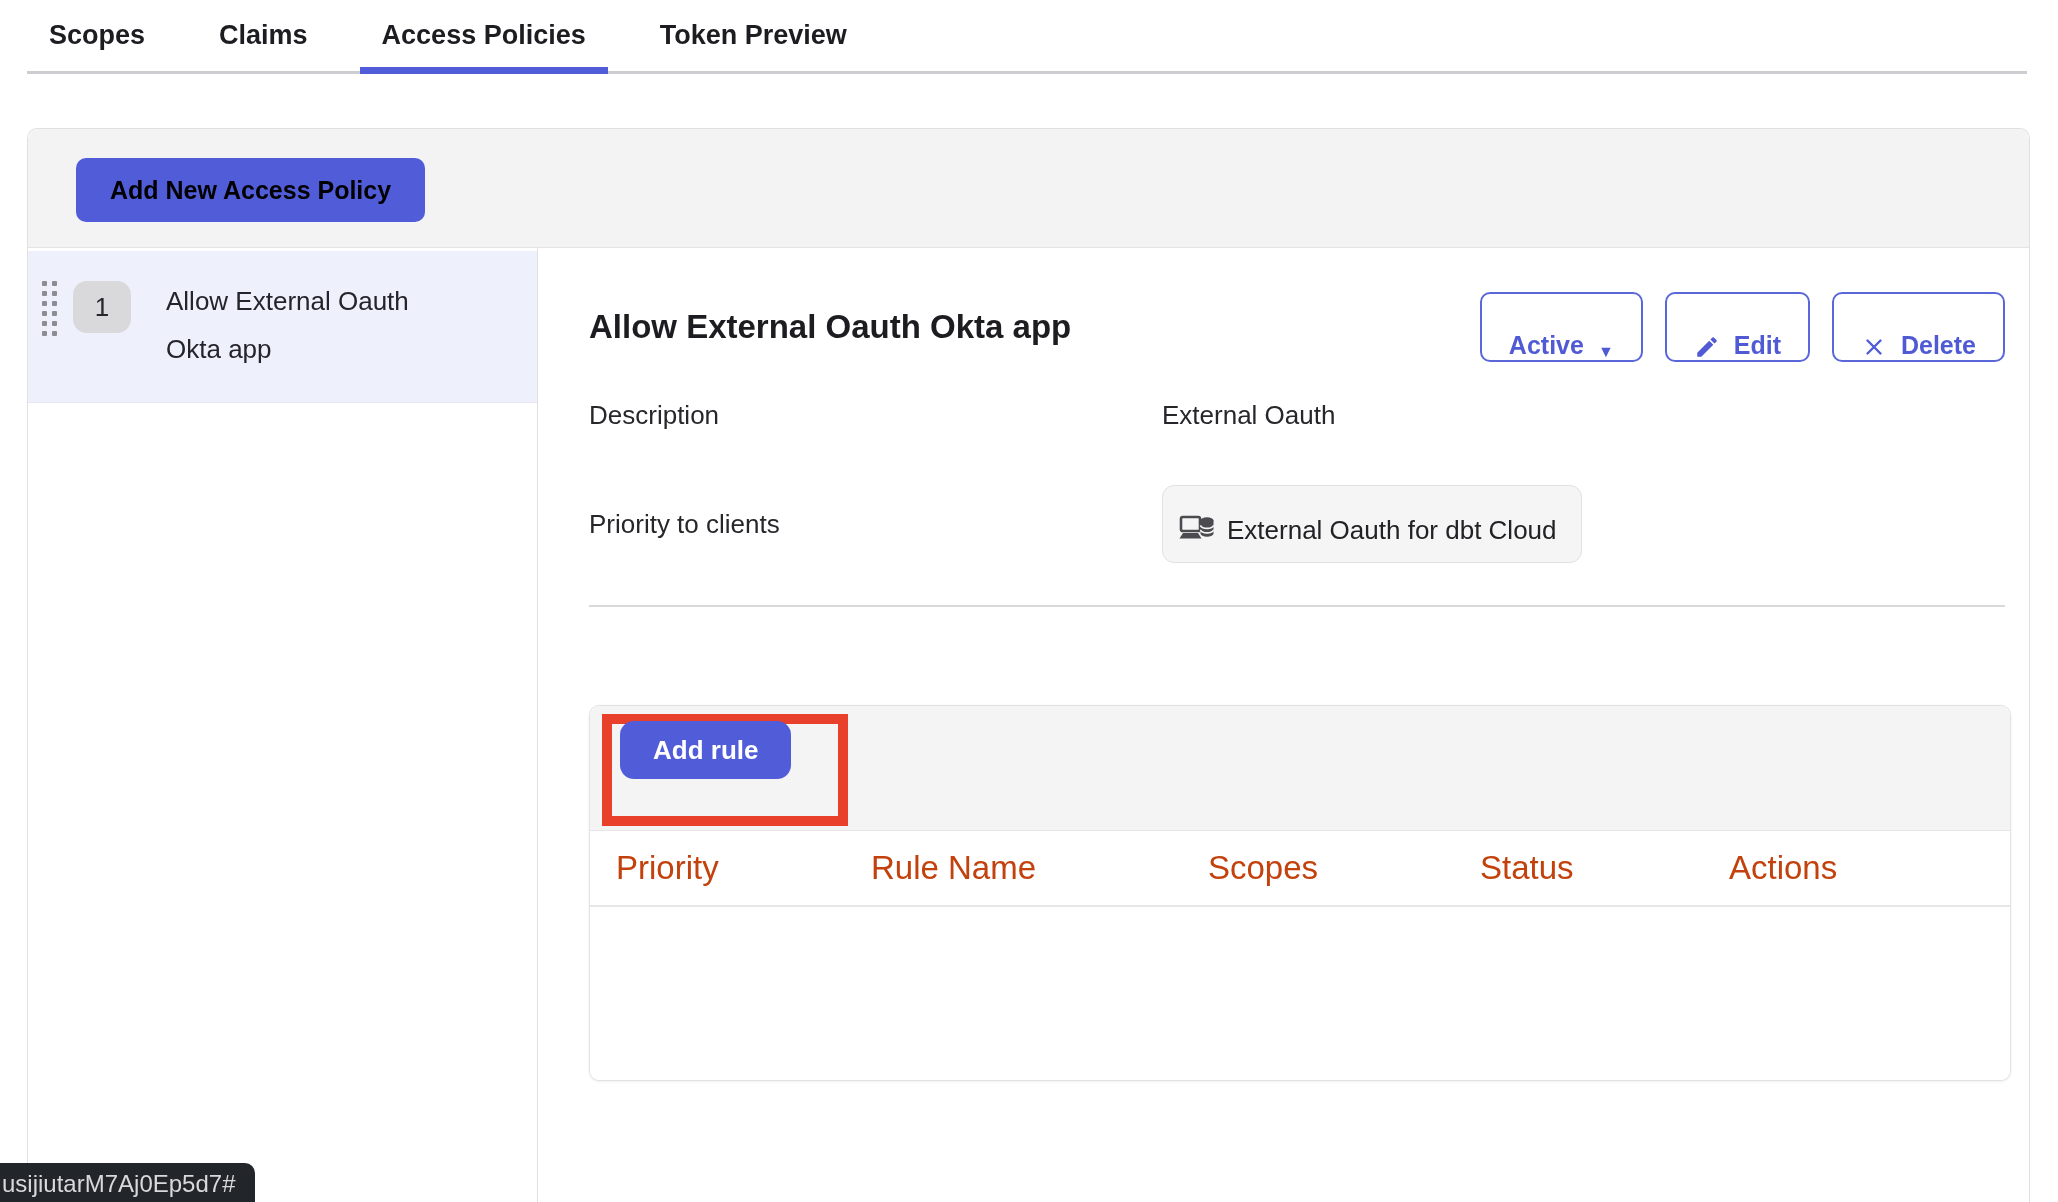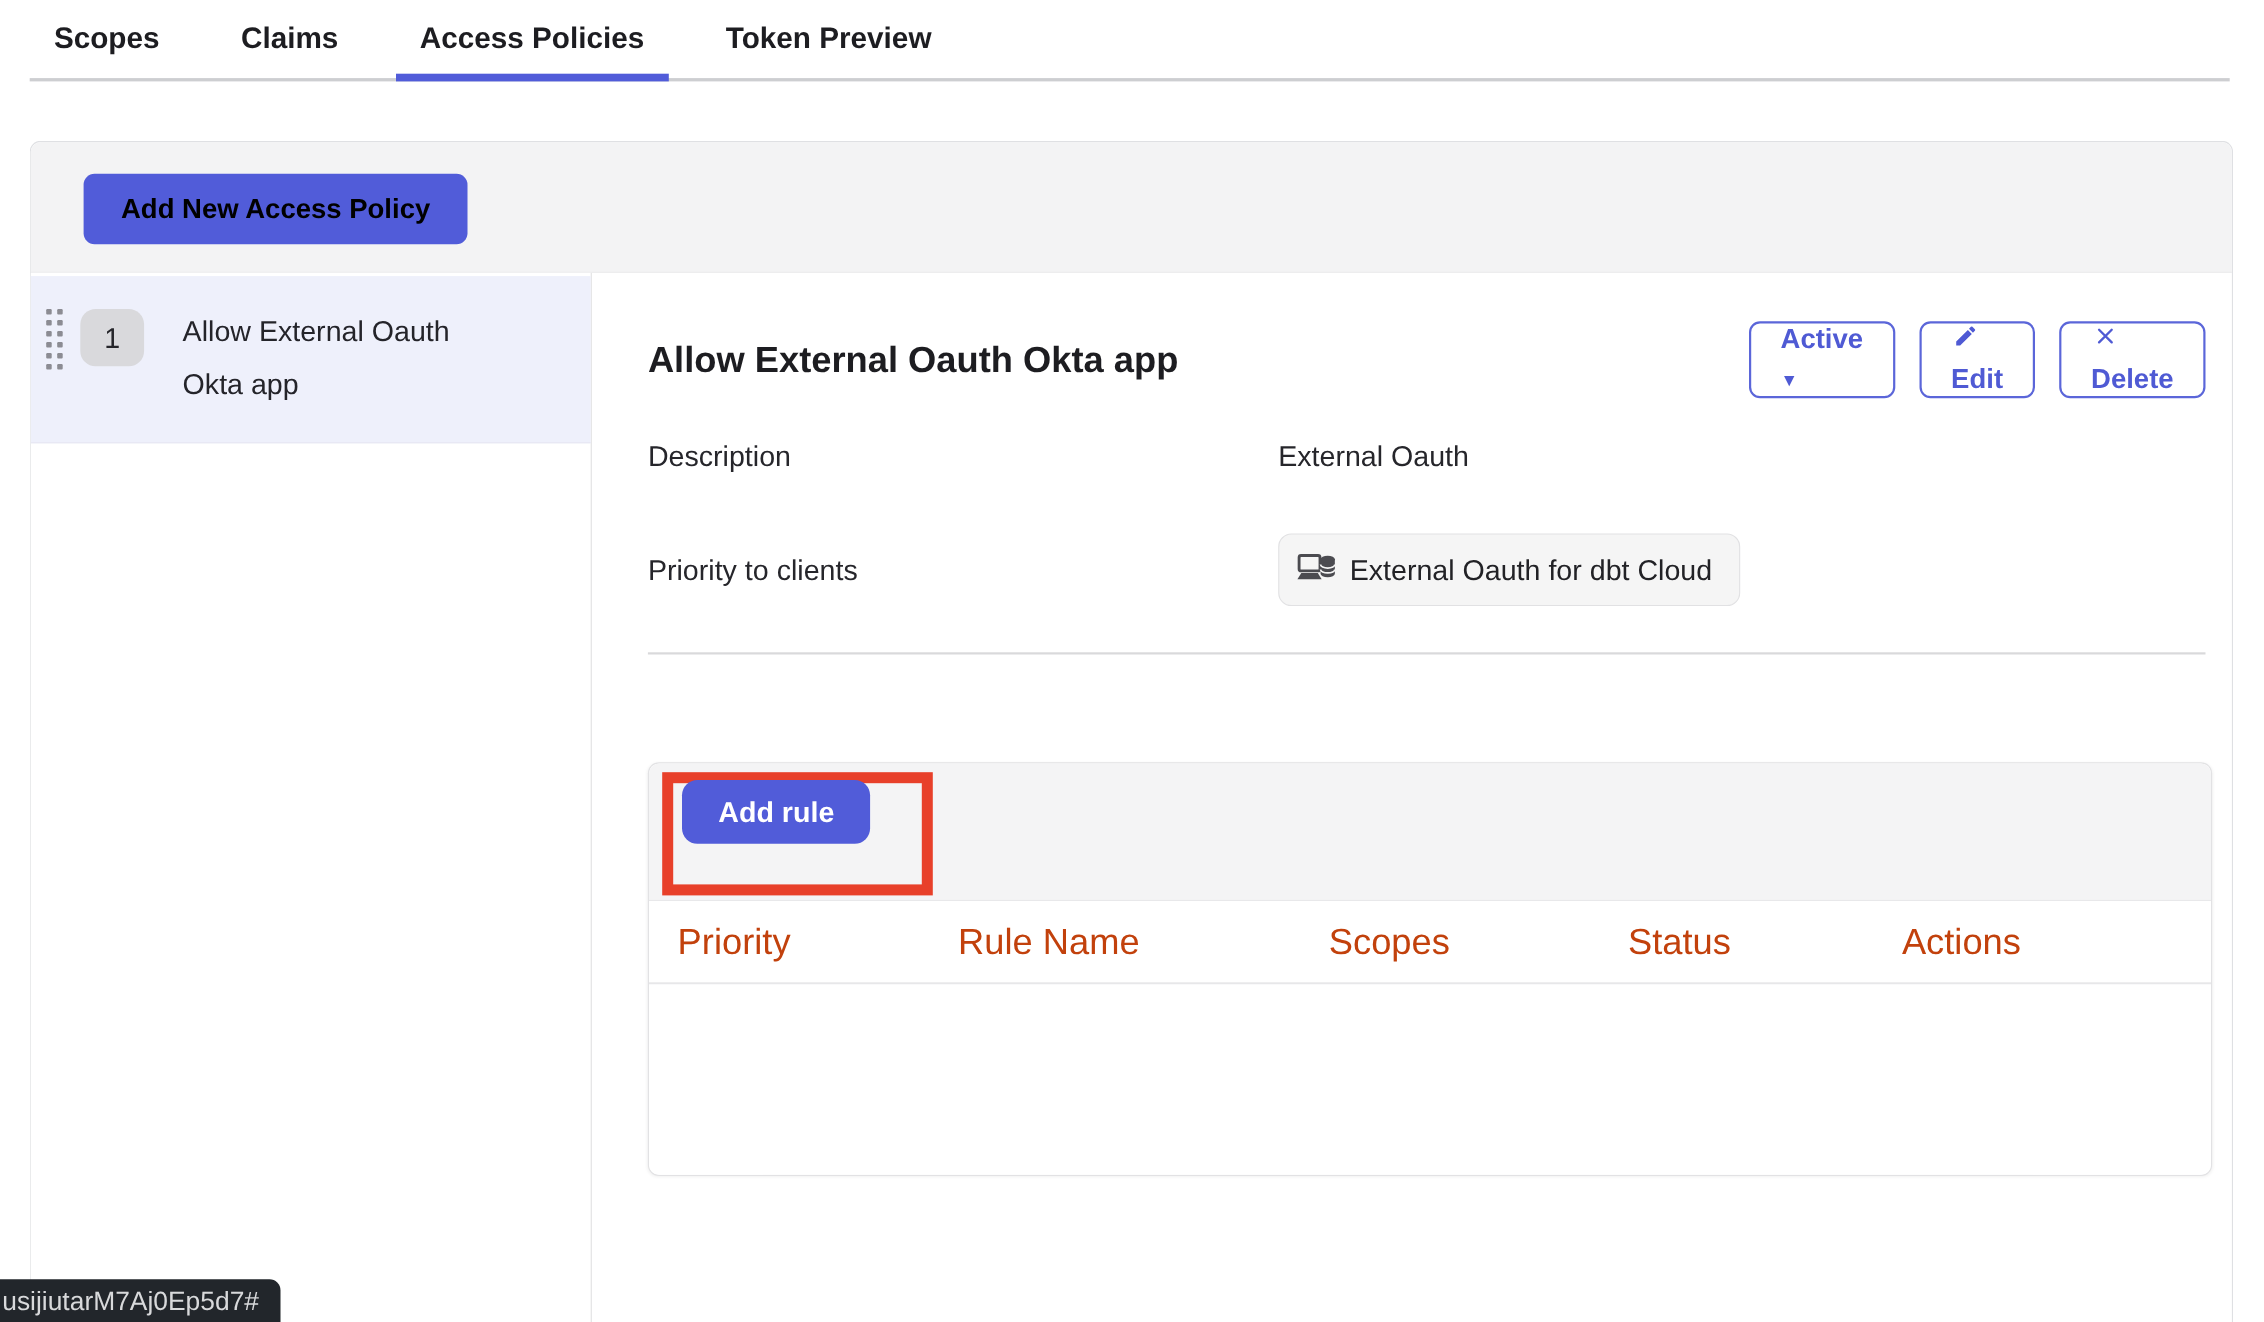--- a/index.html
+++ b/index.html
@@ -72,34 +72,34 @@
   .detail {
     position:absolute; left:511px; top:119px; right:0; bottom:0;
     padding:0 24px 0 50px;
   }
   .detail-head {
     margin-top:44px; display:flex; align-items:center; justify-content:space-between;
   }
   .detail-title { font-size:33px; font-weight:700; color:#1d1d21; }
   .btn-group { display:flex; gap:22px; }
   .btn-outline {
-    height:70px; display:flex; align-items:flex-start; gap:14px;
+    height:70px; display:flex; align-items:flex-end; gap:14px;
     padding:0 27px; background:#ffffff; border:2px solid #5b66d9;
     border-radius:10px; color:#4f5ad4; font-size:25px; font-weight:700;
-    cursor:pointer; font-family:"Liberation Sans", sans-serif;flex-direction:column;
+    cursor:pointer; font-family:"Liberation Sans", sans-serif;
   }
   .caret { font-size:16px; transform:translateY(1px); }
 
   .fields { margin-top:38px; display:grid; grid-template-columns:573px 1fr; row-gap:54px; align-items:center; }
   .field-label { font-size:26px; color:#26262b; }
   .field-value { font-size:26px; color:#26262b; }
   .client-chip {
     display:inline-flex; align-items:center; gap:12px;
     background:#f5f5f5; border:1px solid #e1e1e3; border-radius:12px;
-    padding:16px 24px 16px 16px; font-size:26px; color:#222226; cursor:pointer;
+    padding:28px 24px 16px 16px; font-size:26px; color:#222226; cursor:pointer;
   }
 
   .separator { margin-top:42px; border:none; border-top:2px solid #d9d9db; }
 
   
   .rules-box {
     margin-top:98px; width:1422px;
     border:1px solid #e2e2e4; border-radius:10px; background:#ffffff;
     box-shadow:0 1px 3px rgba(0,0,0,0.06);
   }

